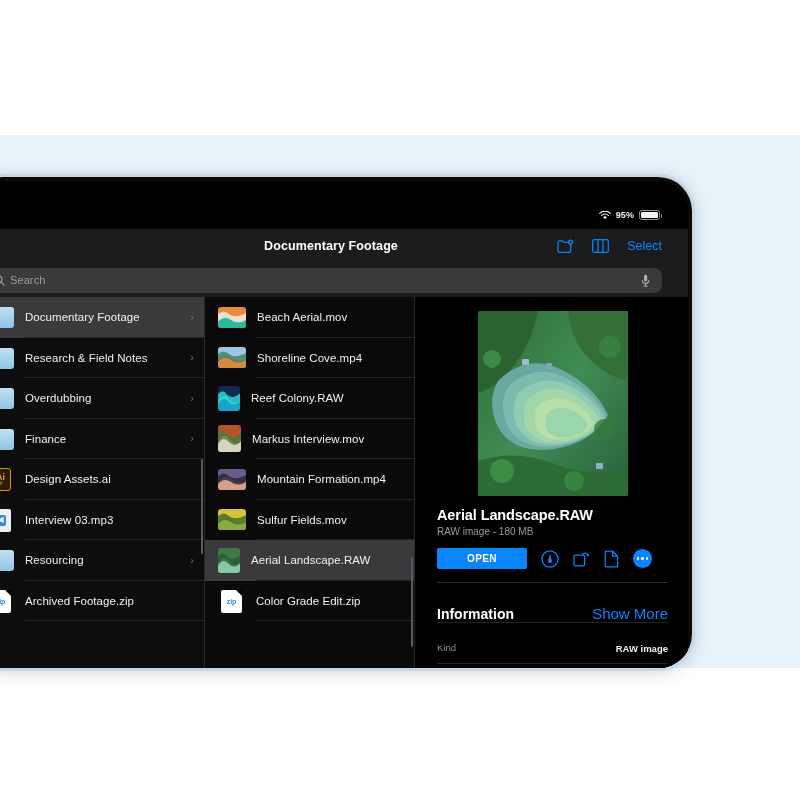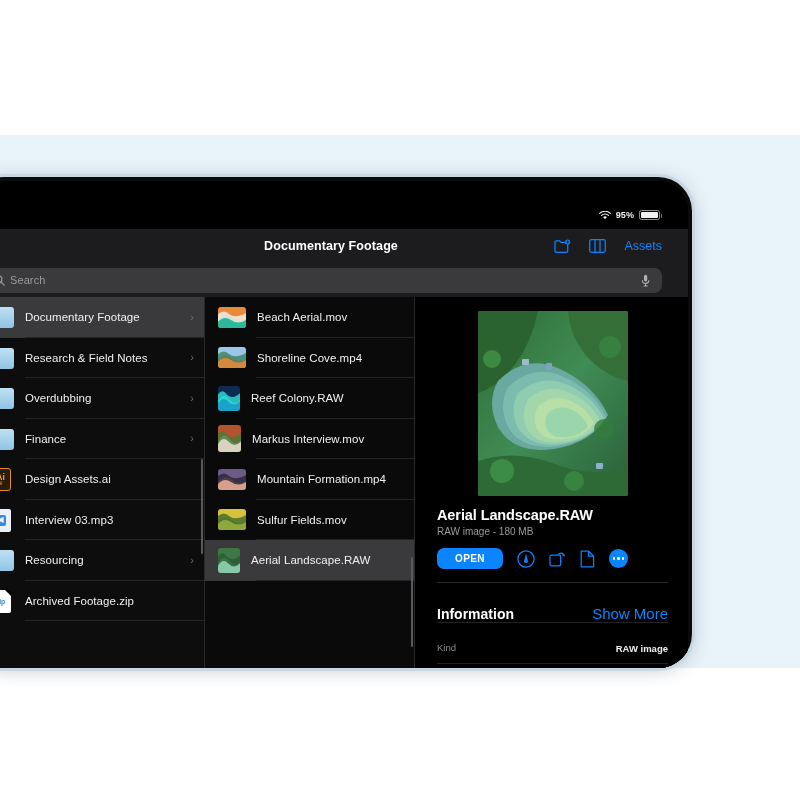--- a/index.html
+++ b/index.html
@@ -183,21 +183,21 @@
     position:relative; background:#1d3b1c;
   }
   .d-title {
     margin-top:11px; font-size:14.5px; font-weight:700; color:#fff; letter-spacing:-.1px;
   }
   .d-sub { margin-top:3px; font-size:10px; color:#9a9a9e; }
   .d-actions {
     margin-top:11px; display:flex; align-items:center; gap:14px;
   }
   .open-pill {
-    height:21px; padding:0 18px; border-radius:7px; background:#0a84ff;
+    height:21px; padding:0 30px; border-radius:2px; background:#0a84ff;
     color:#fff; font-size:10px; font-weight:700; letter-spacing:.4px;
     display:flex; align-items:center; justify-content:center; cursor:pointer;
   }
   .act { cursor:pointer; display:flex; align-items:center; }
   .more-dot {
     width:19px; height:19px; border-radius:50%; background:#0a84ff;
     display:flex; align-items:center; justify-content:center; gap:2px;
   }
   .more-dot span { width:2.6px; height:2.6px; border-radius:50%; background:#fff; display:block; }
 
@@ -248,21 +248,21 @@
           <div class="nav-actions">
             <svg class="nav-icon" width="17" height="15" viewBox="0 0 17 15">
               <path d="M1 3.2 a1.3 1.3 0 0 1 1.3-1.3 h3.4 l1.3 1.4 h5.4 a1.3 1.3 0 0 1 1.3 1.3 v7.4 a1.3 1.3 0 0 1 -1.3 1.3 h-10.1 a1.3 1.3 0 0 1 -1.3-1.3 Z" fill="none" stroke="#0a84ff" stroke-width="1.25" stroke-linejoin="round"></path>
               <circle cx="13.6" cy="3" r="2.6" fill="#0a84ff"></circle>
               <path d="M13.6 1.7 v2.6 M12.3 3 h2.6" stroke="#1c1c1e" stroke-width="0.9" stroke-linecap="round"></path>
             </svg>
             <svg class="nav-icon" width="17" height="14" viewBox="0 0 17 14">
               <rect x="0.7" y="0.7" width="15.6" height="12.6" rx="1.8" fill="none" stroke="#0a84ff" stroke-width="1.25"></rect>
               <path d="M6 0.7 V13.3 M11 0.7 V13.3" stroke="#0a84ff" stroke-width="1.25"></path>
             </svg>
-            <span class="nav-select">Assets</span>
+            <span class="nav-select">Select</span>
           </div>
         </div>
 
         <div class="searchwrap">
           <div class="searchbar">
             <svg width="11" height="11" viewBox="0 0 11 11">
               <circle cx="4.4" cy="4.4" r="3.5" fill="none" stroke="#9a9a9e" stroke-width="1.2"></circle>
               <path d="M7 7 L10.2 10.2" stroke="#9a9a9e" stroke-width="1.2" stroke-linecap="round"></path>
             </svg>
             <span class="search-text">Search</span>
@@ -405,20 +405,29 @@
                 <span class="row-label">Sulfur Fields.mov</span>
                 <span class="sep"></span>
               </div>
               <div class="row selected">
                 <span class="thumb tall"><svg width="100%" height="100%" viewBox="0 0 28 21" preserveAspectRatio="none">
                     <rect width="28" height="21" fill="#3d7a43"></rect>
                     <path d="M0 13 q7 -8 14 -2 q7 6 14 1 V21 H0 Z" fill="#86c8a8"></path>
                     <path d="M0 7 q6 -5 11 0 q6 5 17 -1 V13 q-8 5 -15 0 q-7 -5 -13 2 Z" fill="#2a5a33" opacity=".8"></path>
                   </svg></span>
                 <span class="row-label">Aerial Landscape.RAW</span>
+                <span class="sep"></span>
+              </div>
+              <div class="row">
+                <span class="ic">
+                  <span class="doc">
+                    <span class="doc-txt">zip</span>
+                  </span>
+                </span>
+                <span class="row-label">Color Grade Edit.zip</span>
                 <span class="sep"></span>
               </div>
               <div class="row"></div>
               <div class="sbar" style="top: 260px; height: 90px;"></div>
             </div>
 
           <div class="col col-detail">
             <div class="detail">
 
               <div class="preview">

